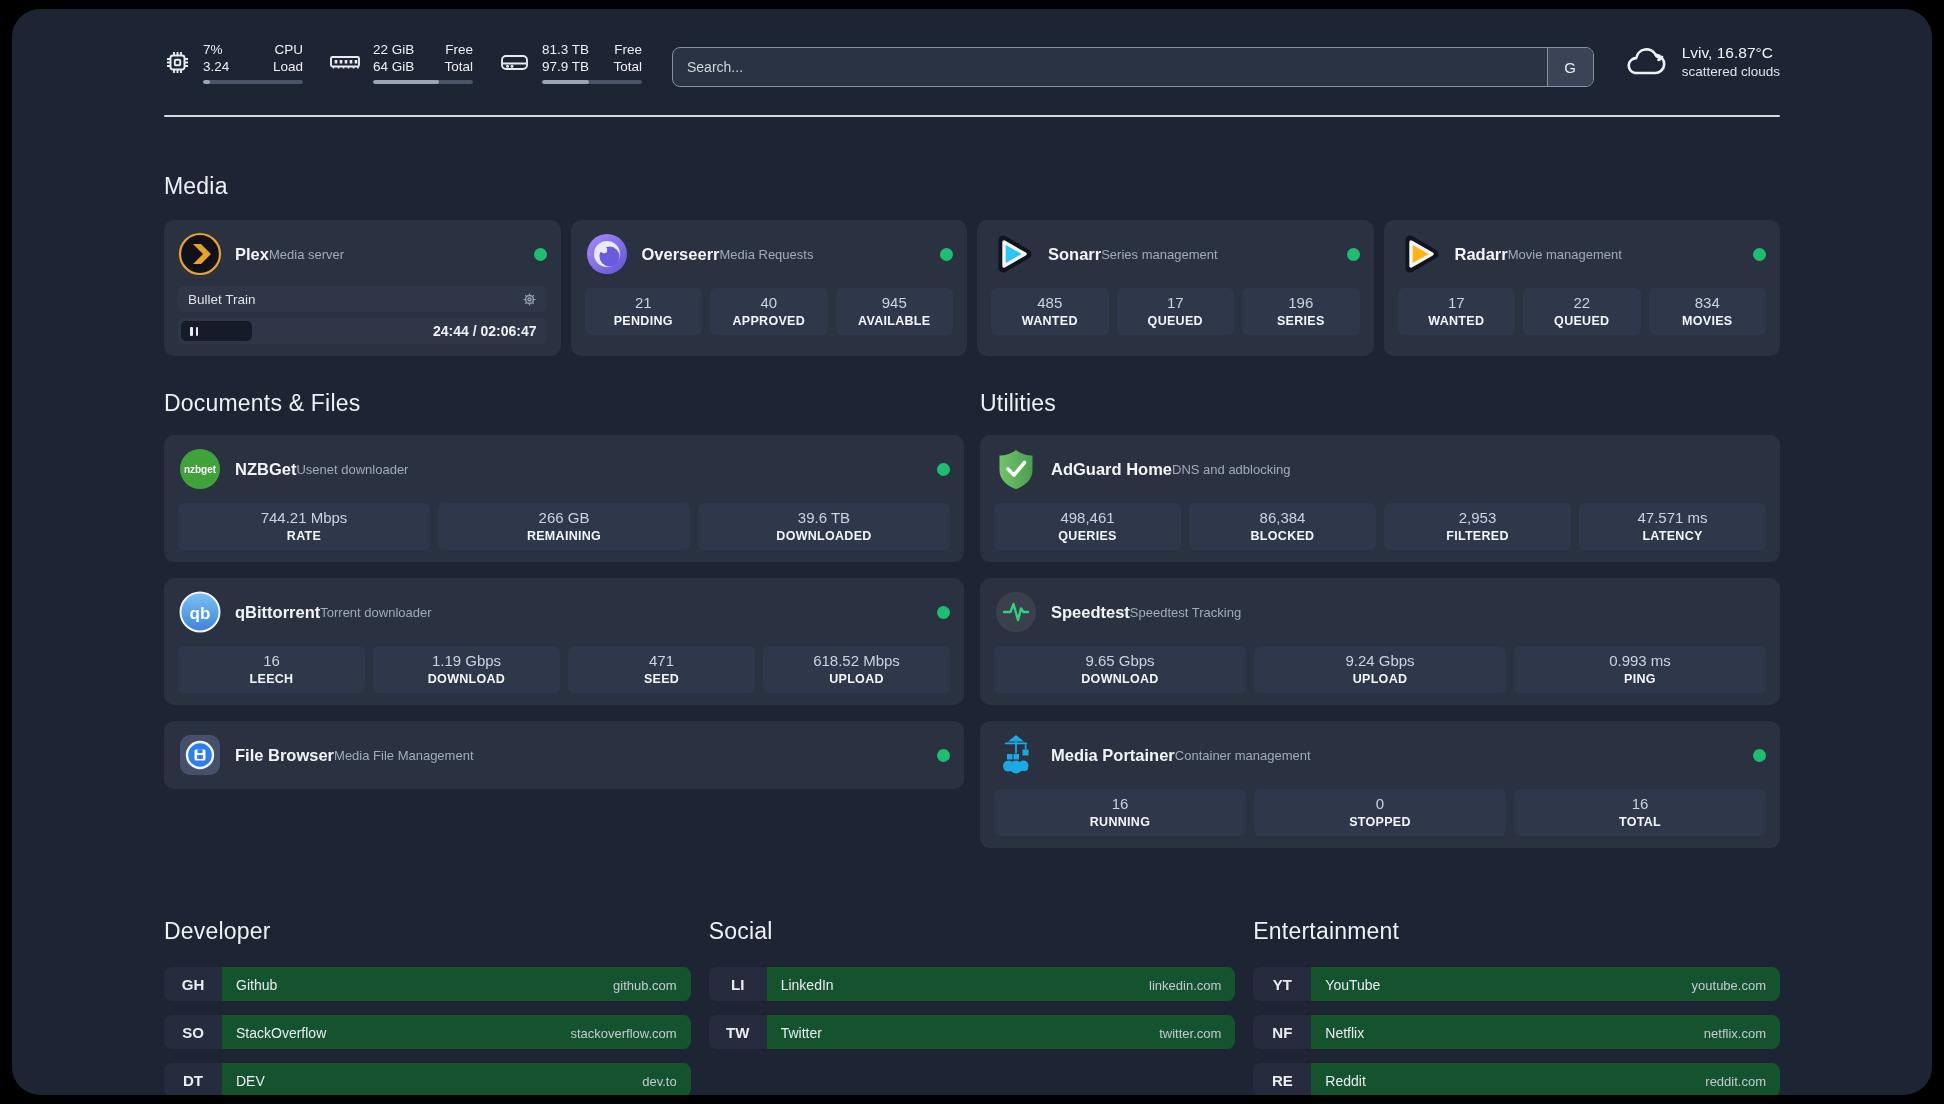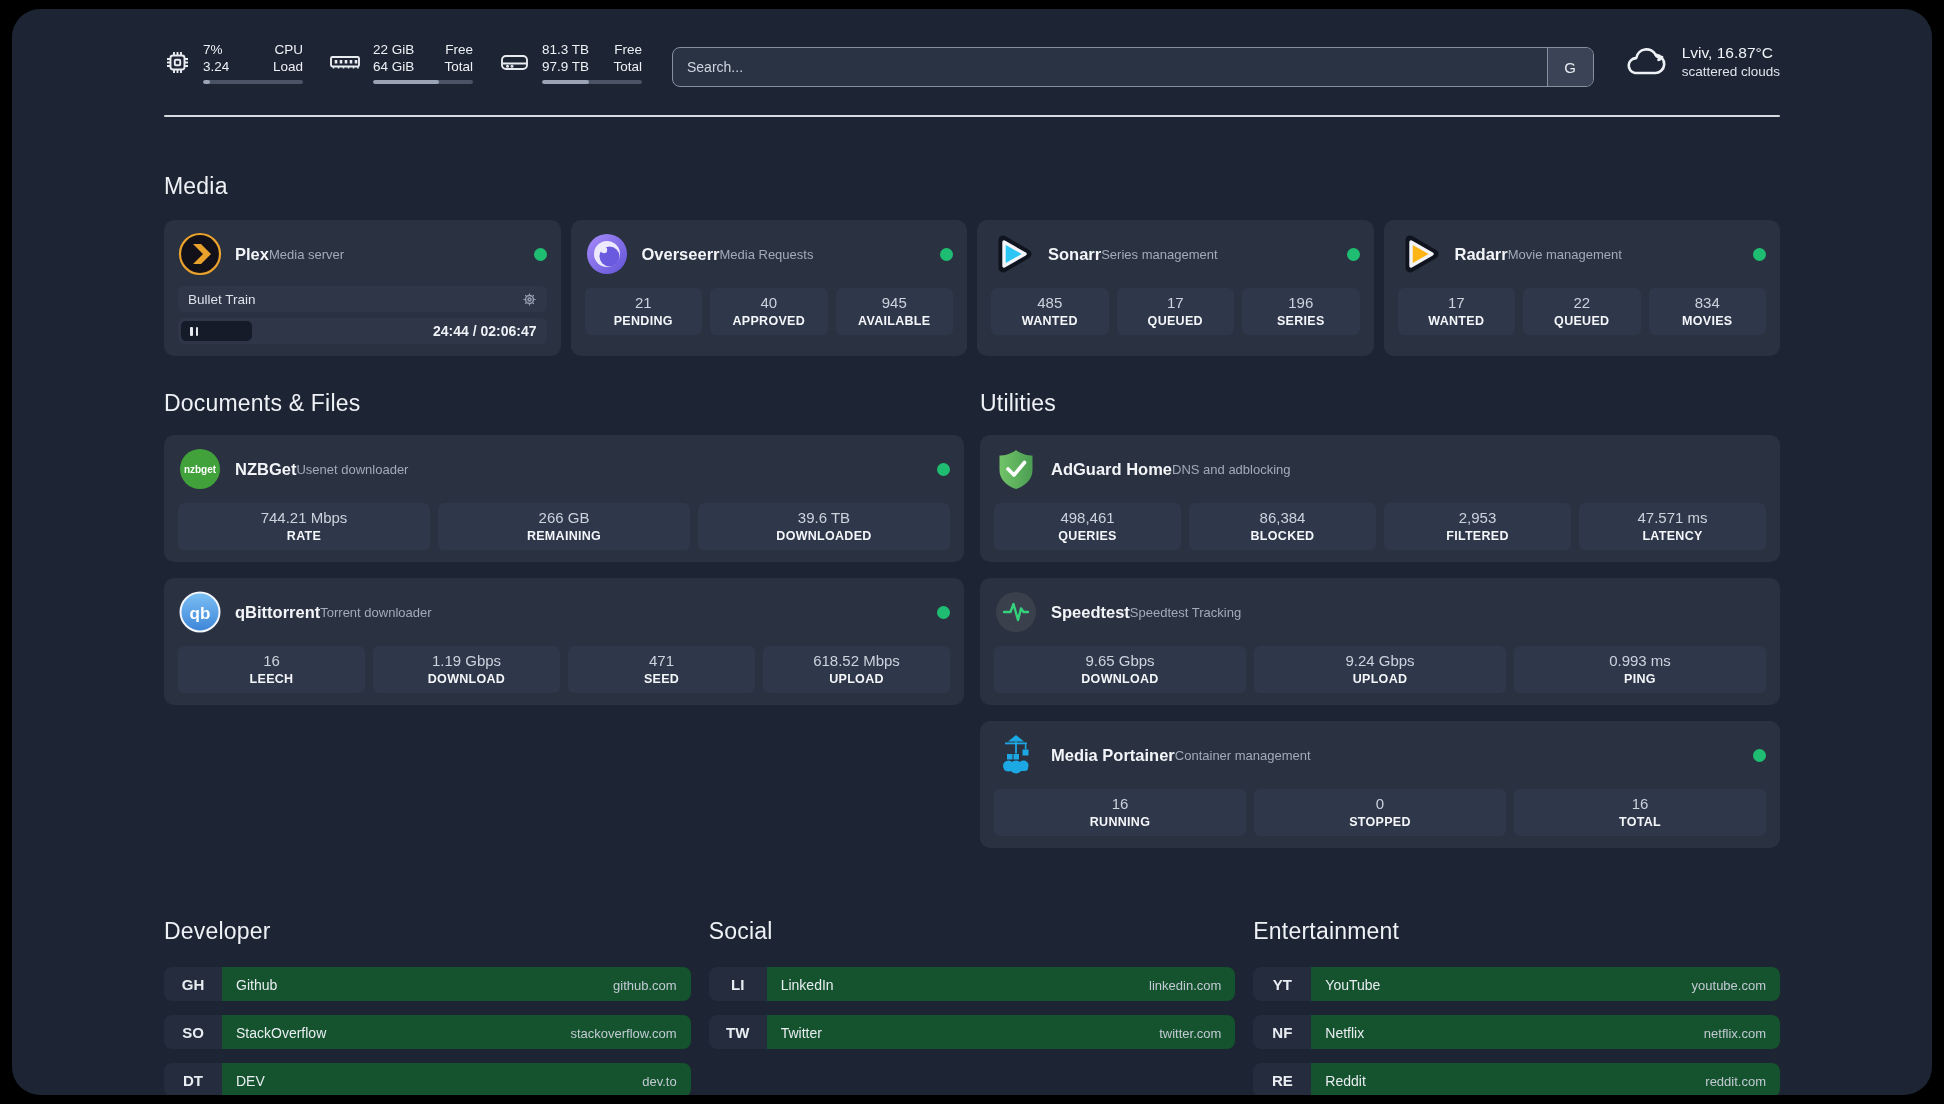--- a/index.html
+++ b/index.html
@@ -370,20 +370,36 @@
               <div class="v">471</div>
               <div class="l">SEED</div>
             </div>
           <div class="stat">
               <div class="v">618.52 Mbps</div>
               <div class="l">UPLOAD</div>
             </div>
         </div>
       </div>
 
+      <div class="card">
+        <div class="card-head">
+          <svg class="appicon" viewBox="0 0 44 44">
+            <rect x="2" y="2" width="40" height="40" rx="10" fill="#46506a"></rect>
+            <circle cx="22" cy="22" r="13" fill="#2d7ff0" stroke="#f2f5f9" stroke-width="2.4"></circle>
+            <rect x="16.5" y="16.5" width="11" height="11" rx="1.5" fill="#fff"></rect>
+            <rect x="19.5" y="16.5" width="5" height="3.6" fill="#2d7ff0"></rect>
+            <rect x="19" y="22" width="6" height="4" rx="0.8" fill="#2d7ff0"></rect>
+          </svg>
+          <div class="card-titles">
+            <div class="card-name">File Browser</div>
+            <div class="card-desc">Media File Management</div>
+          </div>
+          <div class="dot"></div>
+        </div>
+      </div>
     </div>
 
     <div class="col">
       <div class="sec-title">Utilities</div>
 
       <div class="card">
         <div class="card-head">
           <svg class="appicon" viewBox="0 0 44 44">
             <defs>
                 <linearGradient id="agg" x1="0" y1="0" x2="1" y2="0">

